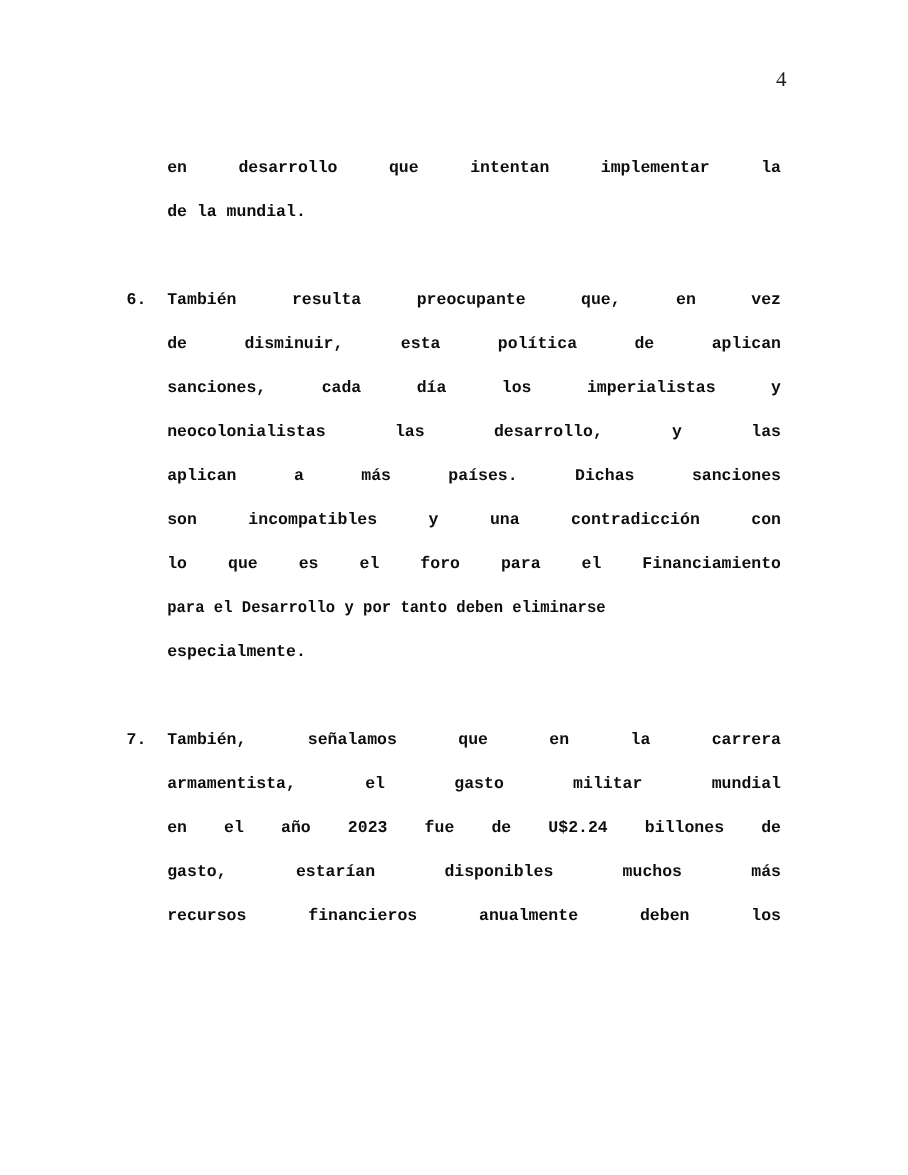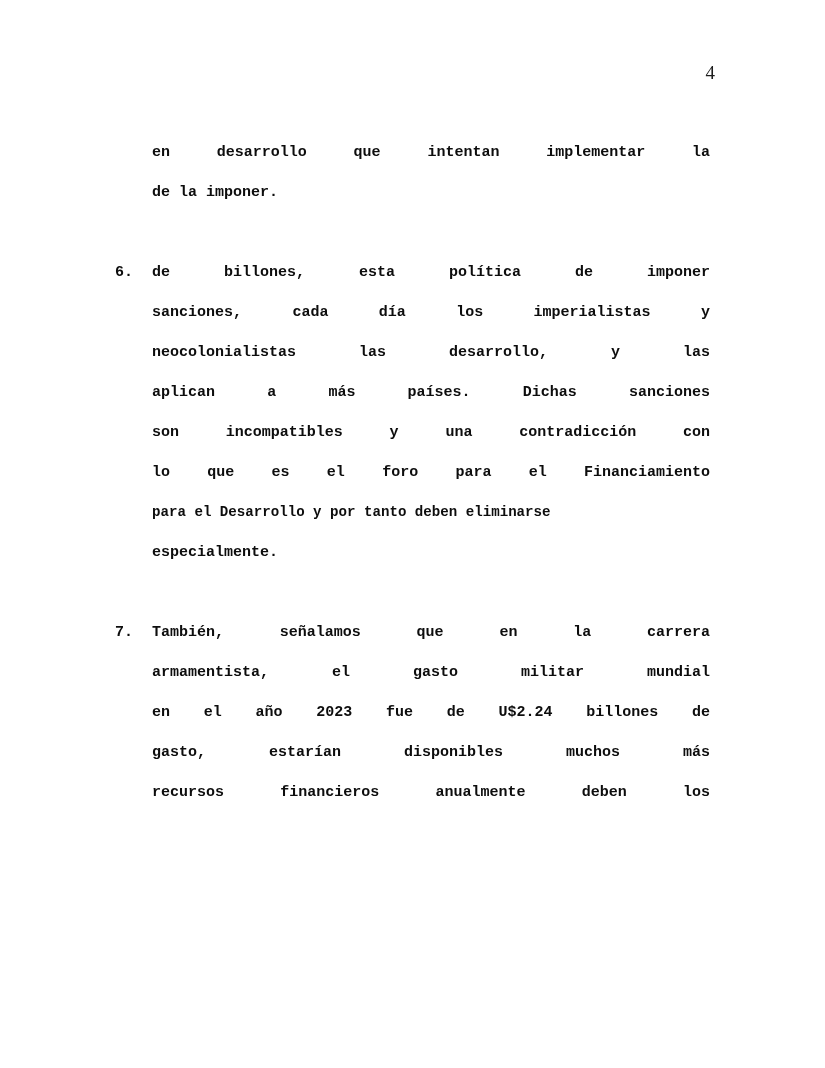--- a/index.html
+++ b/index.html
@@ -65,25 +65,26 @@
   }
 </style>
 </head>
 <body>
 
 <div class="page">
   <div class="page-number">4</div>
   <div class="text-block">
       <div class="paragraph">
         <div class="line">en desarrollo que intentan implementar la</div>
-        <div class="line last">de la imponer.</div>
+        <div class="line last">de la mundial.</div>
       </div>
       <div class="paragraph">
         <span class="marker">6.</span>
-        <div class="line">de billones, esta política de imponer</div>
+        <div class="line">También resulta preocupante que, en vez</div>
+        <div class="line">de disminuir, esta política de aplican</div>
         <div class="line">sanciones, cada día los imperialistas y</div>
         <div class="line">neocolonialistas las desarrollo, y las</div>
         <div class="line">aplican a más países. Dichas sanciones</div>
         <div class="line">son incompatibles y una contradicción con</div>
         <div class="line">lo que es el foro para el Financiamiento</div>
         <div class="line condensed">para el Desarrollo y por tanto deben eliminarse</div>
         <div class="line last">especialmente.</div>
       </div>
       <div class="paragraph">
         <span class="marker">7.</span>

